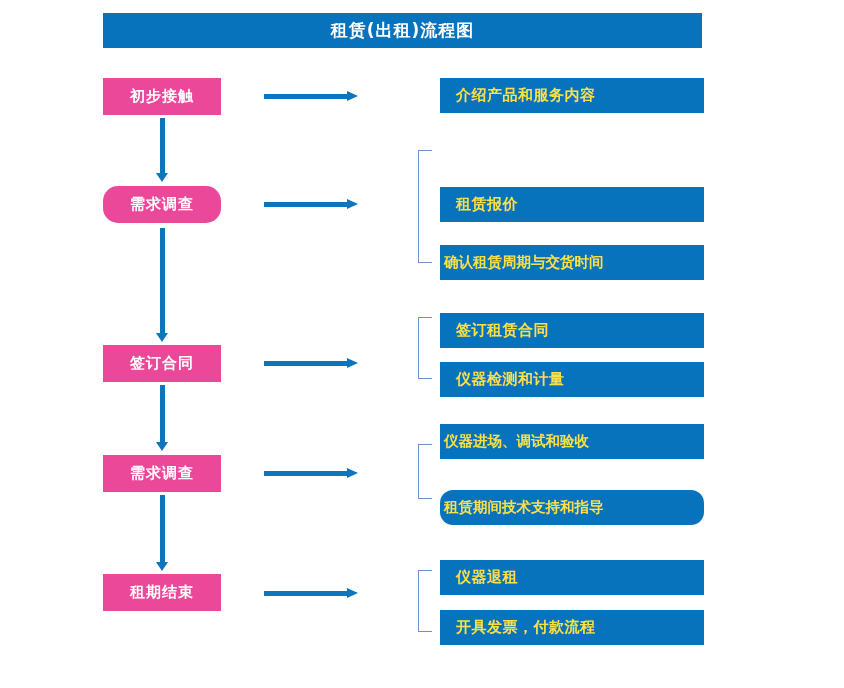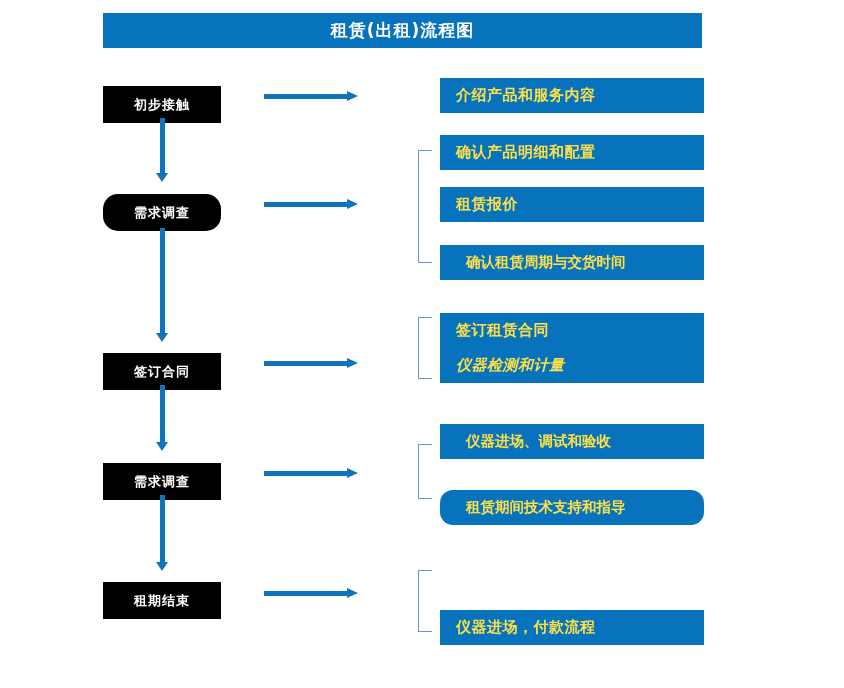--- a/index.html
+++ b/index.html
@@ -41,50 +41,49 @@
     justify-content: center;
     box-sizing: border-box;
   }
 
   
   .stage-box {
     position: absolute;
     left: 103px;
     width: 118px;
     height: 37px;
-    background: #000000;
+    background: #ec4899;
     color: #ffffff;
-    font-size: 13px;
+    font-size: 15px;
     font-weight: bold;
     letter-spacing: 1px;
     display: flex;
     align-items: center;
     justify-content: center;
     box-sizing: border-box;
-    margin-top: 8px;
   }
 
   
   .detail-box {
     position: absolute;
     left: 440px;
     width: 264px;
     height: 35px;
     background: #0873bd;
     color: #fde047;
     font-size: 15px;
     font-weight: bold;
     letter-spacing: 0.5px;
     display: flex;
     align-items: center;
     padding-left: 16px;
     box-sizing: border-box;
     white-space: nowrap;
   }
-  .detail-box.tight { padding-left: 26px; font-size: 14.5px; letter-spacing: 0px; }
+  .detail-box.tight { padding-left: 4px; font-size: 14.5px; letter-spacing: 0px; }
 
   
   .v-arrow {
     position: absolute;
     left: 156px;
     width: 12px;
   }
   .v-arrow .shaft {
     position: absolute;
     left: 3.5px;
@@ -204,30 +203,30 @@
   <div class="bracket" style="top:150px; height:113px;"></div>
 
   <div class="bracket" style="top:317px; height:62px;"></div>
 
   <div class="bracket" style="top:444px; height:55px;"></div>
 
   <div class="bracket" style="top:570px; height:62px;"></div>
 
   <div class="detail-box" style="top:78px;">介绍产品和服务内容</div>
 
-  <div class="detail-box" style="top:135px;">确认产品明细和配置</div>
 
   <div class="detail-box" style="top:187px;">租赁报价</div>
 
   <div class="detail-box tight" style="top:245px;">确认租赁周期与交货时间</div>
 
   <div class="detail-box" style="top:313px;">签订租赁合同</div>
 
-  <div class="detail-box" style="top:348px;font-style:italic;">仪器检测和计量</div>
+  <div class="detail-box" style="top:362px;">仪器检测和计量</div>
 
   <div class="detail-box tight" style="top:424px;">仪器进场、调试和验收</div>
 
   <div class="detail-box tight" style="top:490px;border-radius:13px;">租赁期间技术支持和指导</div>
 
-
-  <div class="detail-box" style="top:610px;">仪器进场，付款流程</div>
+  <div class="detail-box" style="top:560px;">仪器退租</div>
+
+  <div class="detail-box" style="top:610px;">开具发票，付款流程</div>
 
 </div>
 
 </body></html>

